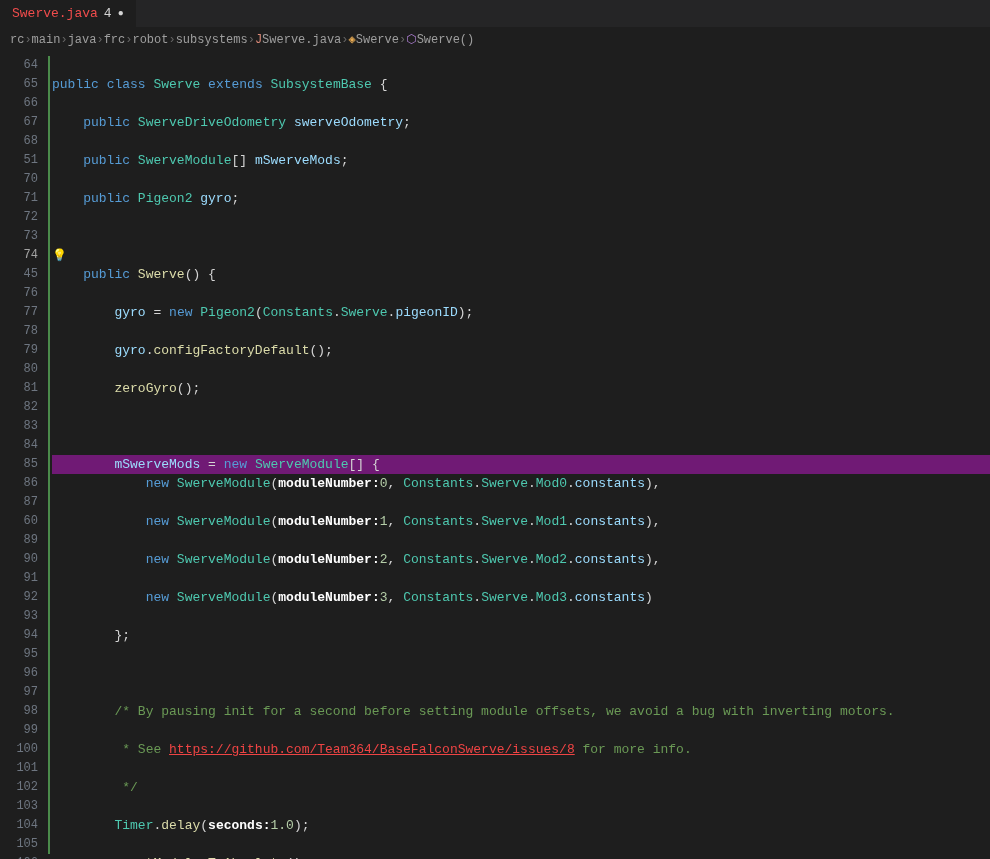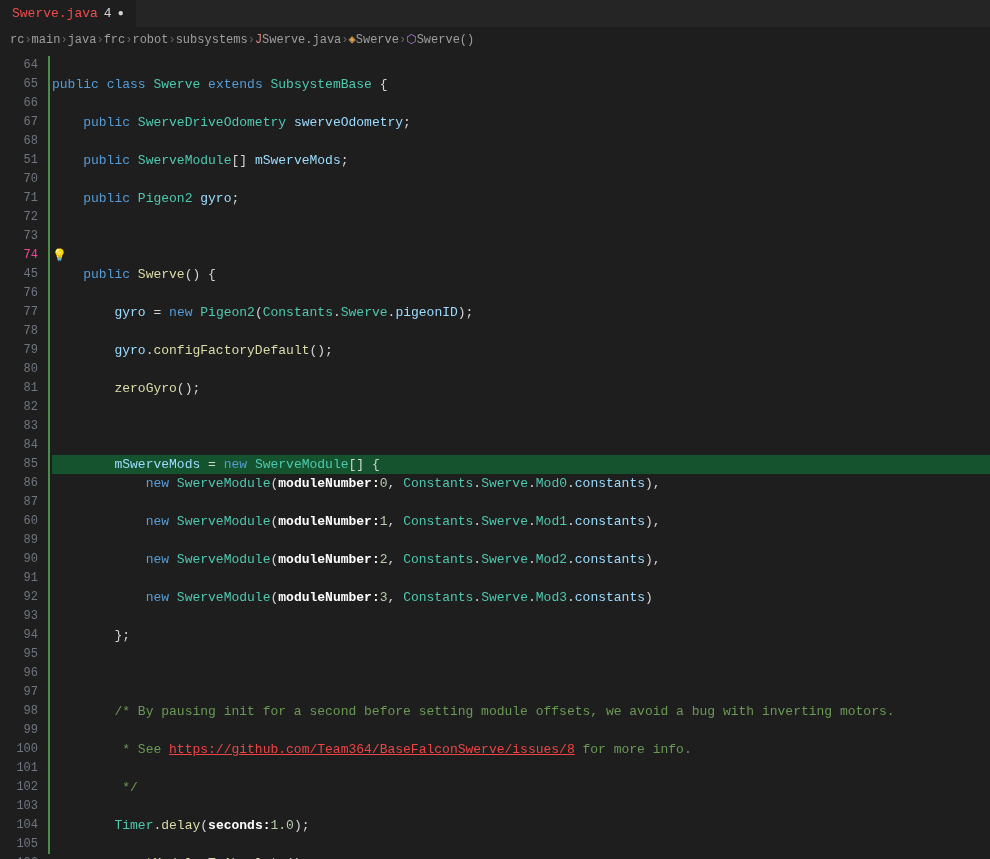--- a/index.html
+++ b/index.html
@@ -51,21 +51,21 @@
   text-align: right;
   padding-right: 10px;
   color: #6e7681;
   font-size: 12px;
   line-height: 19px;
   padding-top: 4px;
   flex-shrink: 0;
   position: relative;
 }
 .gutter .ln { display: block; height: 19px; }
-.gutter .current { color: #ec4899; }
+.gutter .current { color: #a3a3a3; }
 .bulb {
   position: absolute;
   left: 52px;
   top: calc(4px + 19px * 10 + 1px);
   color: #ffcc00;
   font-size: 12px;
 }
 .glyph-margin {
   width: 4px;
   flex-shrink: 0;
@@ -78,21 +78,21 @@
   background: #4b8b4b;
 }
 .code {
   padding-top: 4px;
   line-height: 19px;
   font-size: 13px;
   white-space: pre;
   flex: 1;
 }
 .code-line { height: 19px; display: block; }
-.current-line { background: #14532d; width: 100%; display: inline-block; }
+.current-line { background: #701a75; width: 100%; display: inline-block; }
 .kw { color: #569cd6; }
 .type { color: #4ec9b0; }
 .fn { color: #dcdcaa; }
 .num { color: #b5cea8; }
 .com { color: #6a9955; font-family: Liberation Mono, monospace; }
 .prop { color: #9cdcfe; }
 .param { color: #ffffff; font-weight: bold; }
 .url { color: #ef4444; text-decoration: underline; }
 </style>
 </head>

